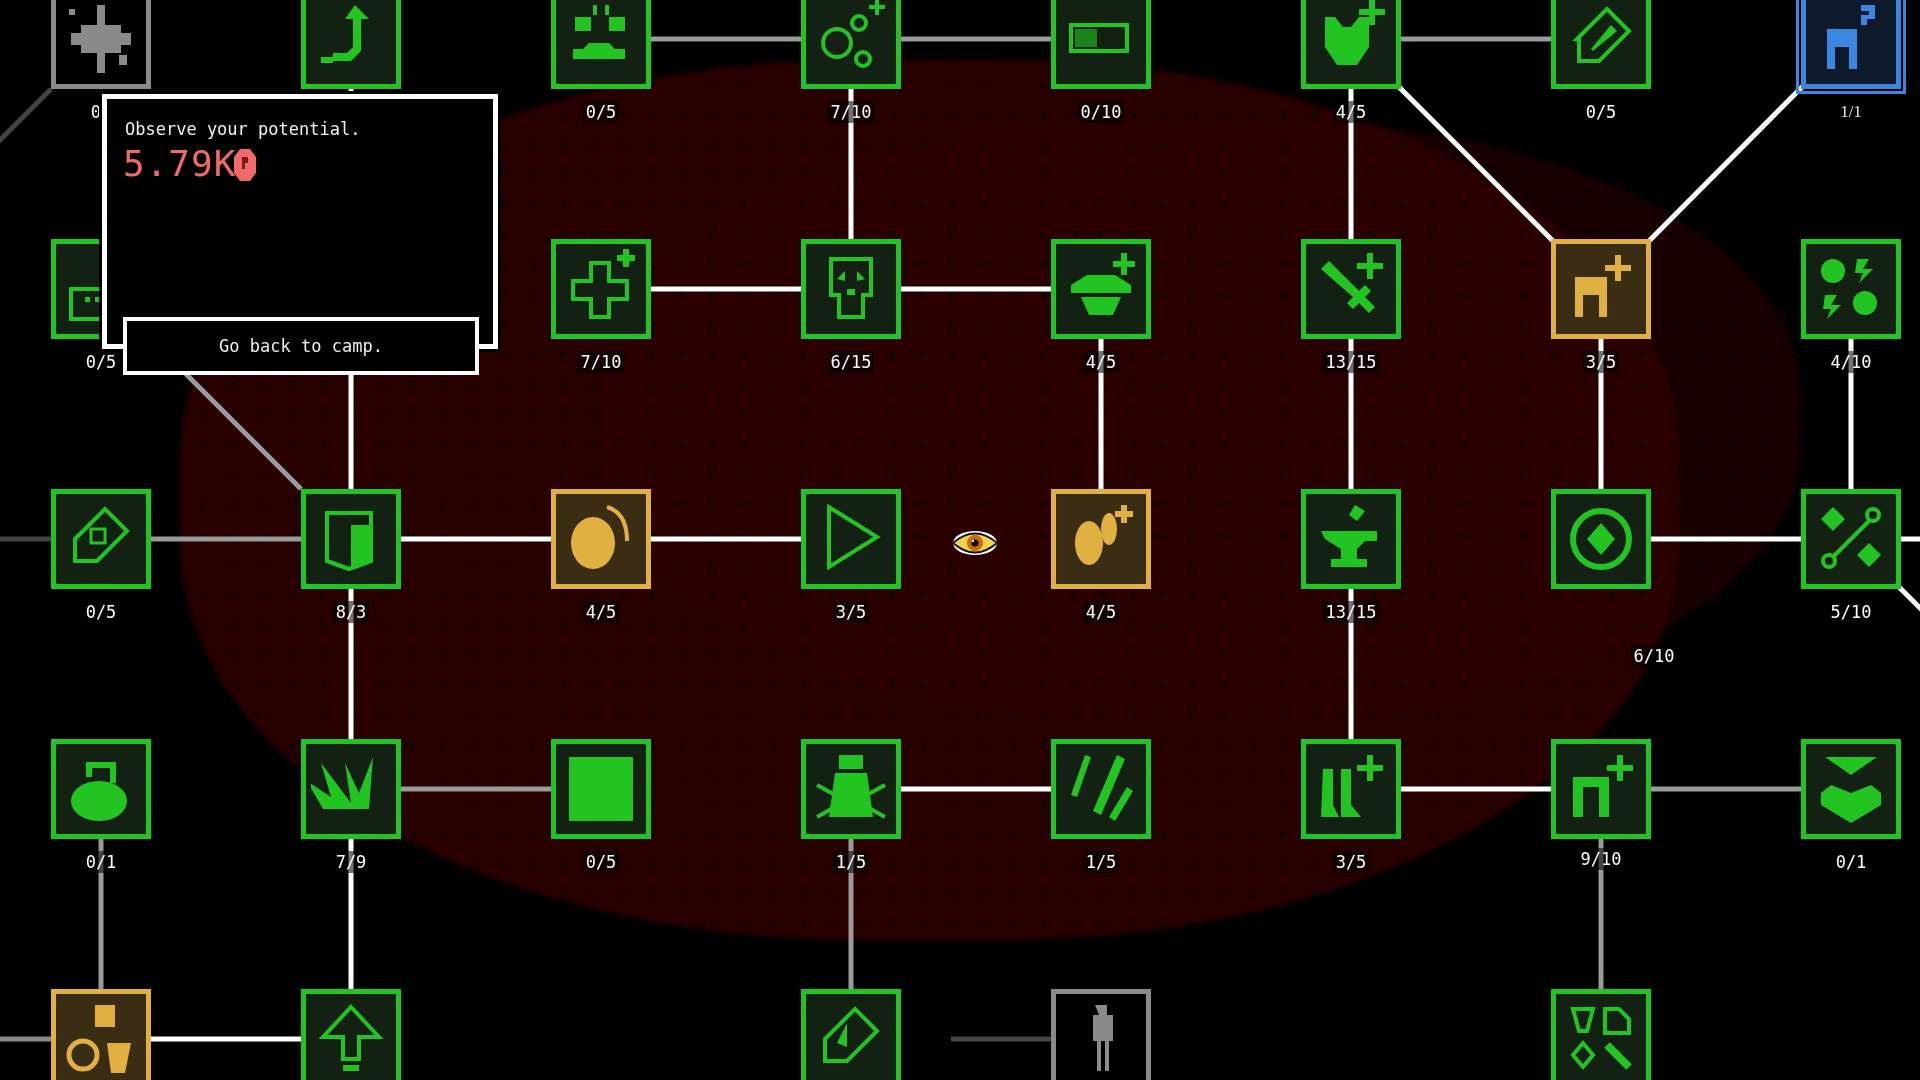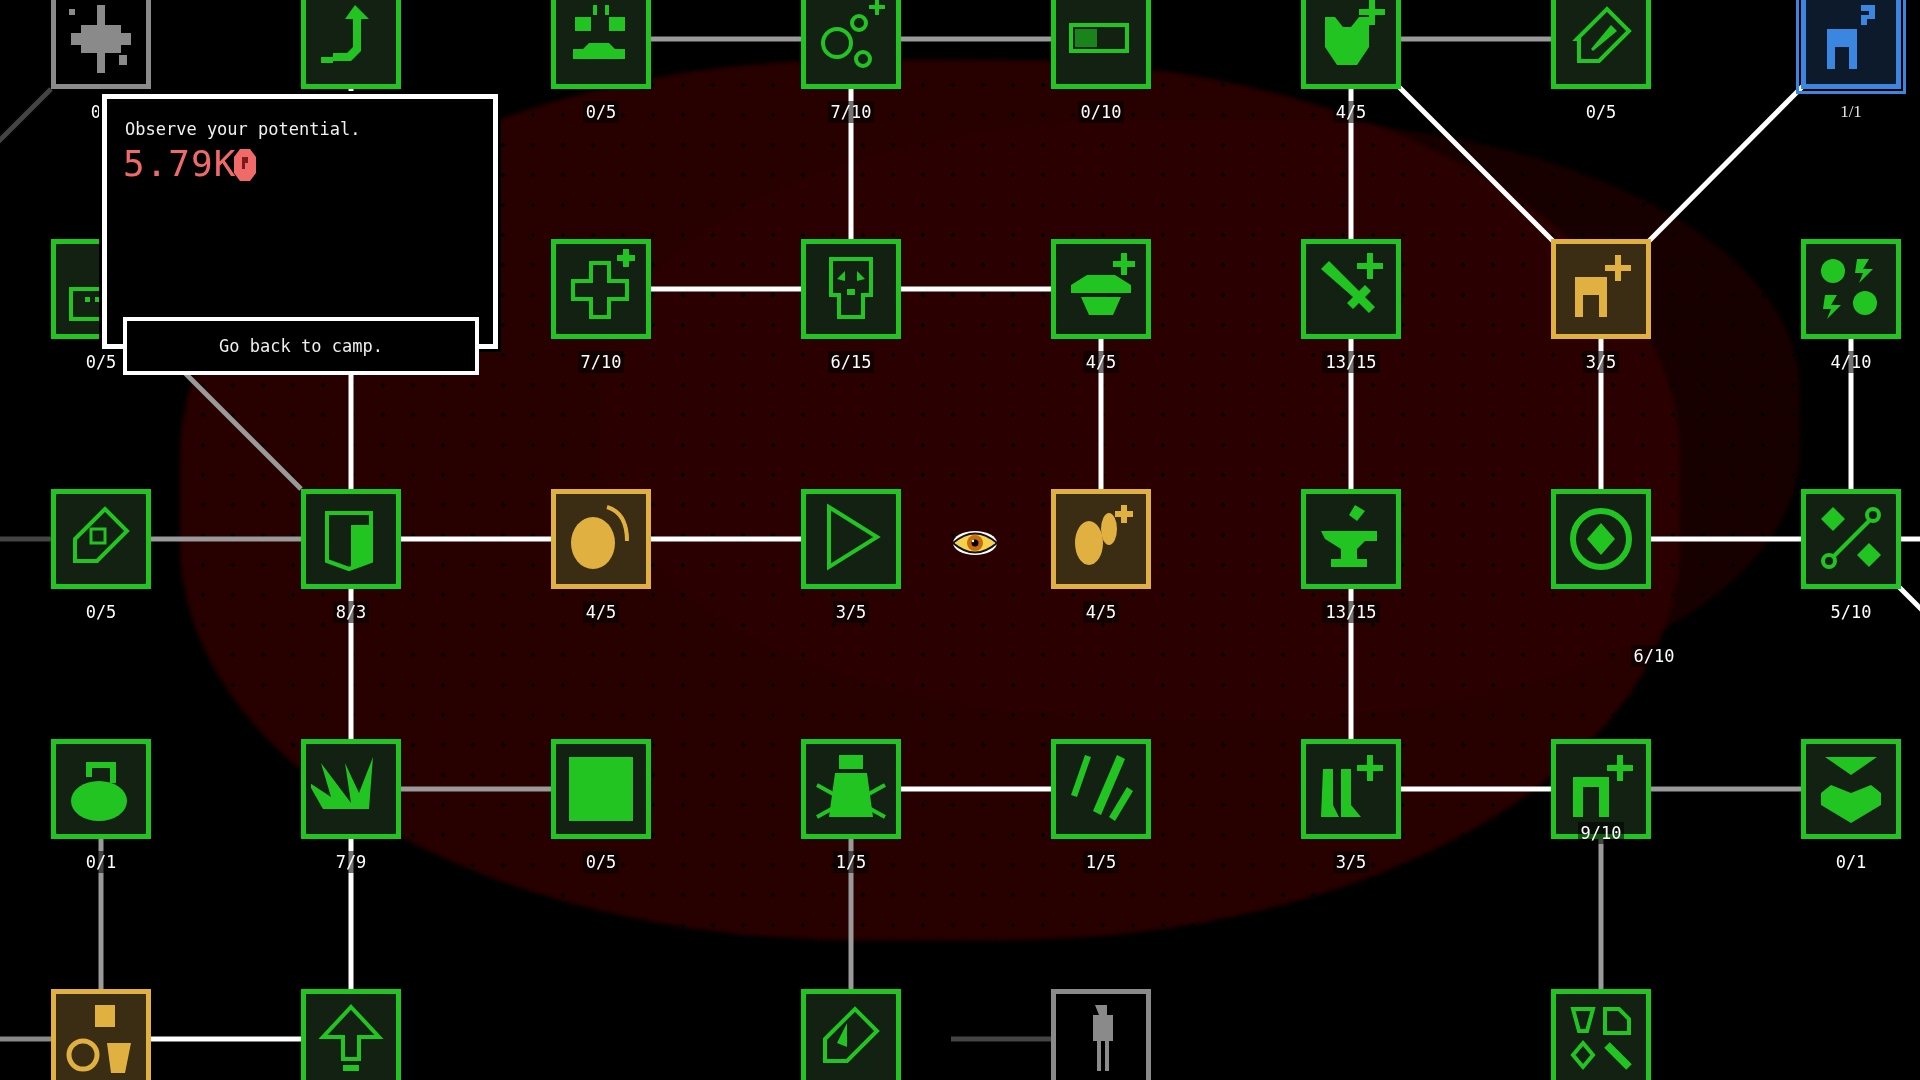--- a/index.html
+++ b/index.html
@@ -306,21 +306,21 @@
         <path d="M56 6h6v10h10v6h-10v10h-6v-10h-10v-6h10z"></path>
       </svg>
     </div>
     <div class="lbl" style="left: 1301px; top: 852px;"><span>3/5</span></div>
     <div class="node " style="left: 1551px; top: 739px;">
       <svg viewBox="0 0 80 80" fill="#22c422" stroke="#22c422" stroke-width="0">
         <path d="M12 28h36v40h-10v-30h-16v30h-10z"></path>
         <path d="M56 6h6v10h10v6h-10v10h-6v-10h-10v-6h10z"></path>
       </svg>
     </div>
-    <div class="lbl" style="left: 1551px; top: 823px;"><span>9/10</span></div>
+    <div class="lbl" style="left: 1551px; top: 849px;"><span>9/10</span></div>
     <div class="node " style="left: 1801px; top: 739px;">
       <svg viewBox="0 0 80 80" fill="#22c422" stroke="#22c422" stroke-width="0">
         <path d="M14 8h52l-26 18z"></path>
         <path d="M10 44l10-8 20 8 20-8 10 8v12l-30 18-30-18z"></path>
       </svg>
     </div>
     <div class="lbl" style="left: 1801px; top: 852px;"><span>0/1</span></div>
     <div class="node gold" style="left: 51px; top: 989px;">
       <svg viewBox="0 0 80 80" fill="#e0b040" stroke="#e0b040" stroke-width="0">
         <path d="M34 6h20v22h-20z"></path>

